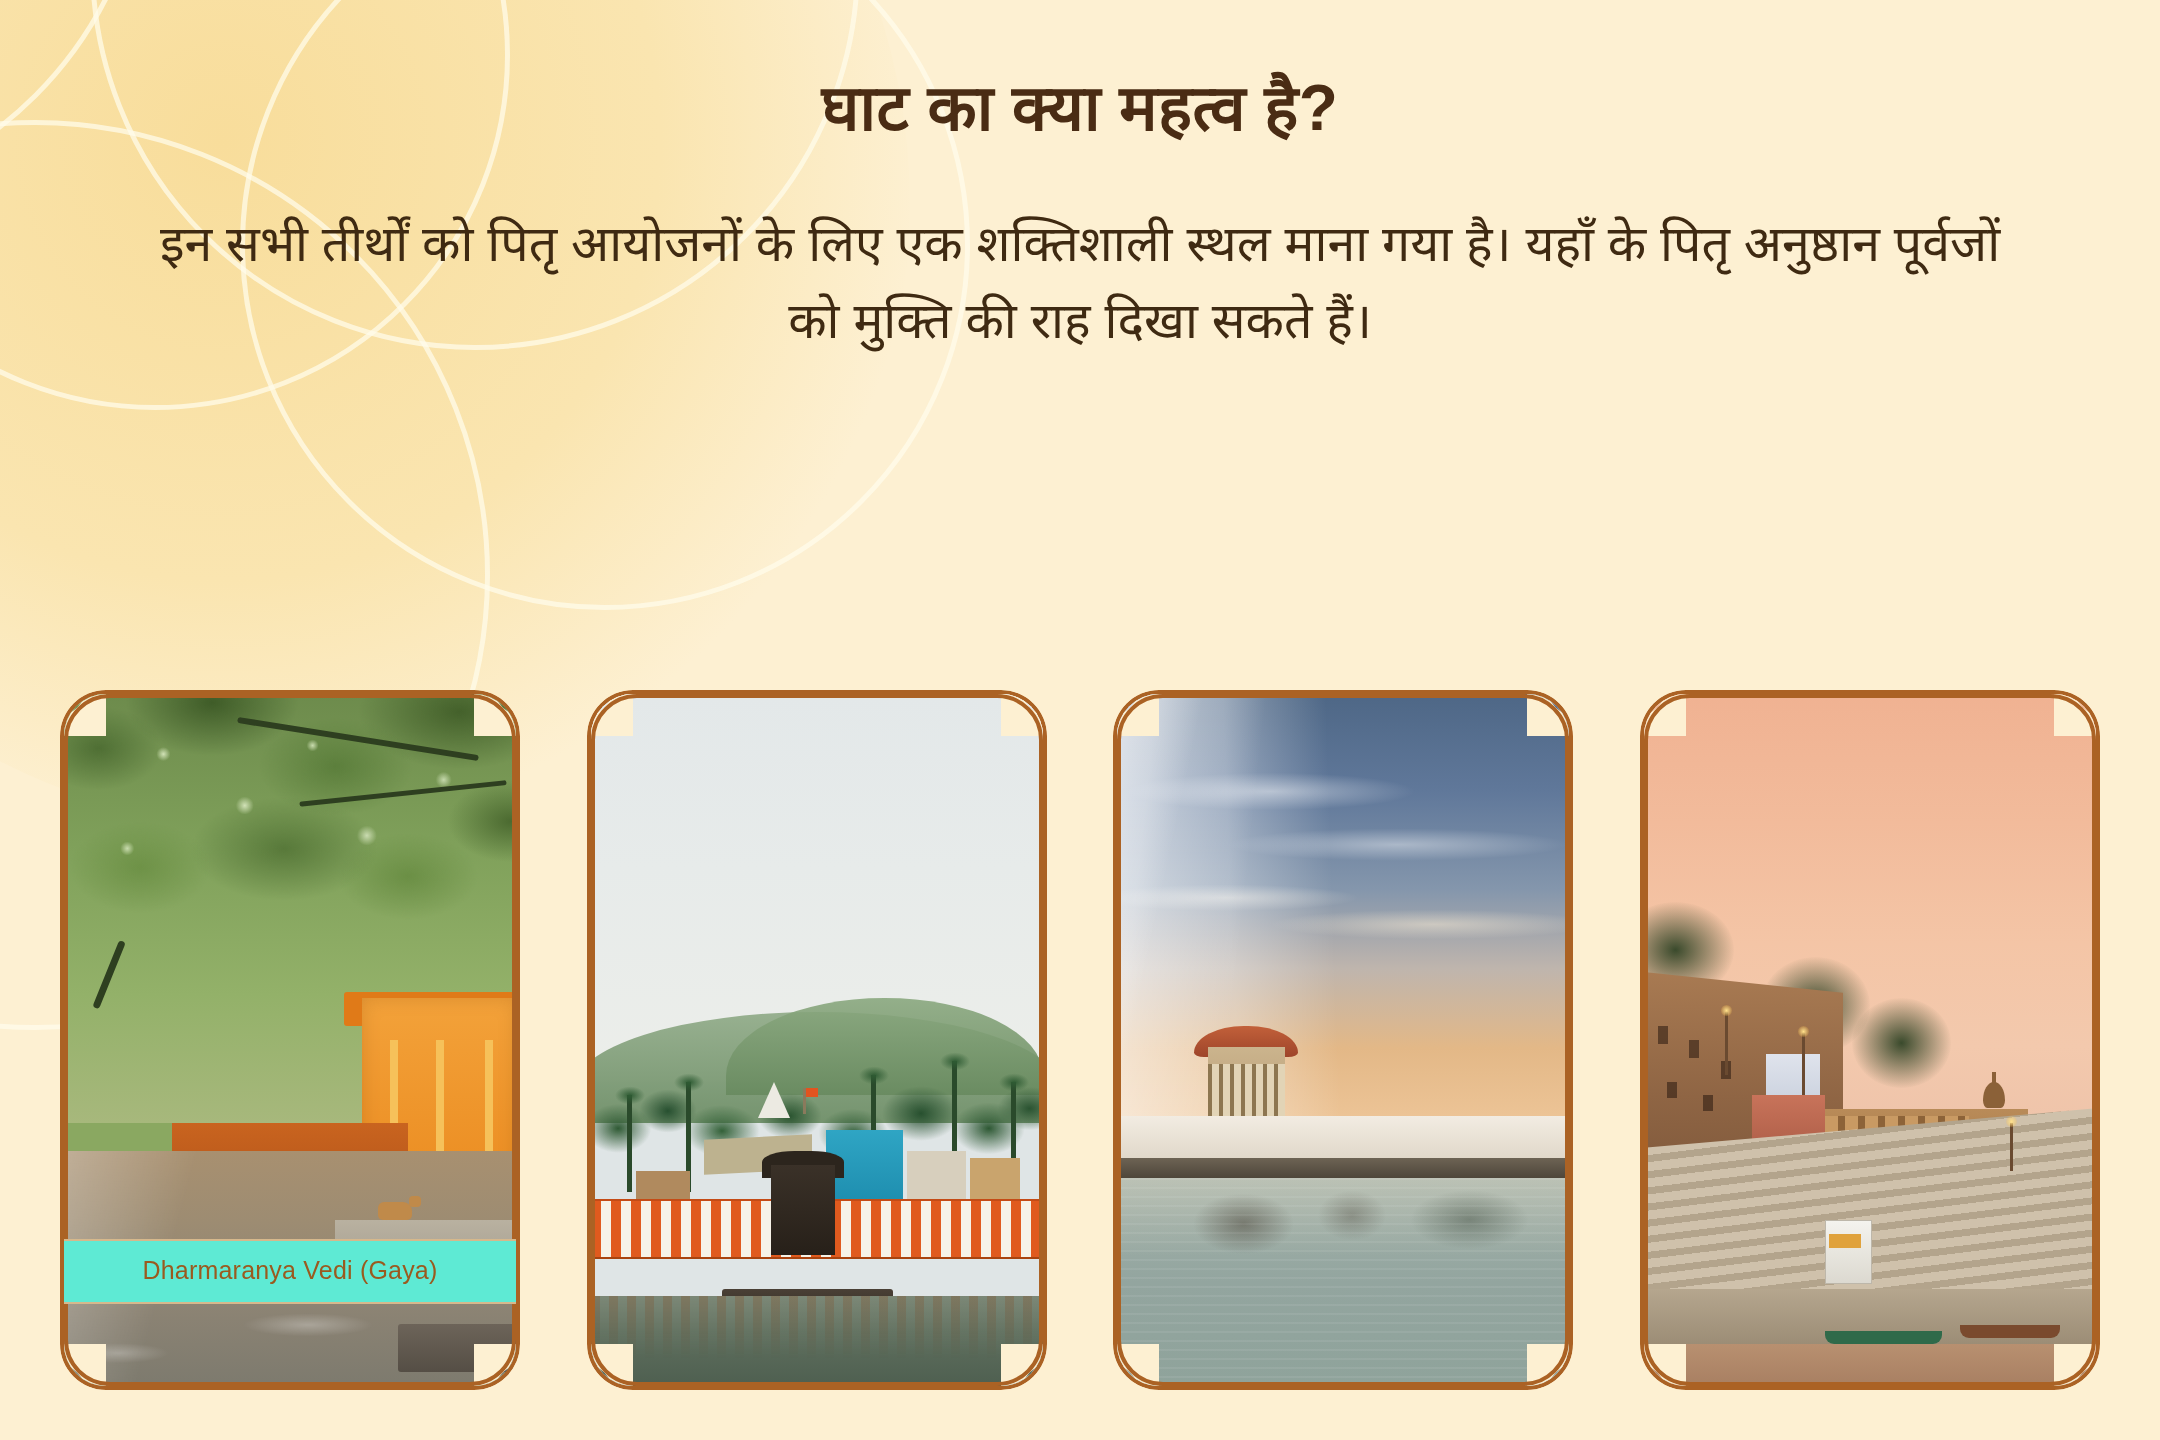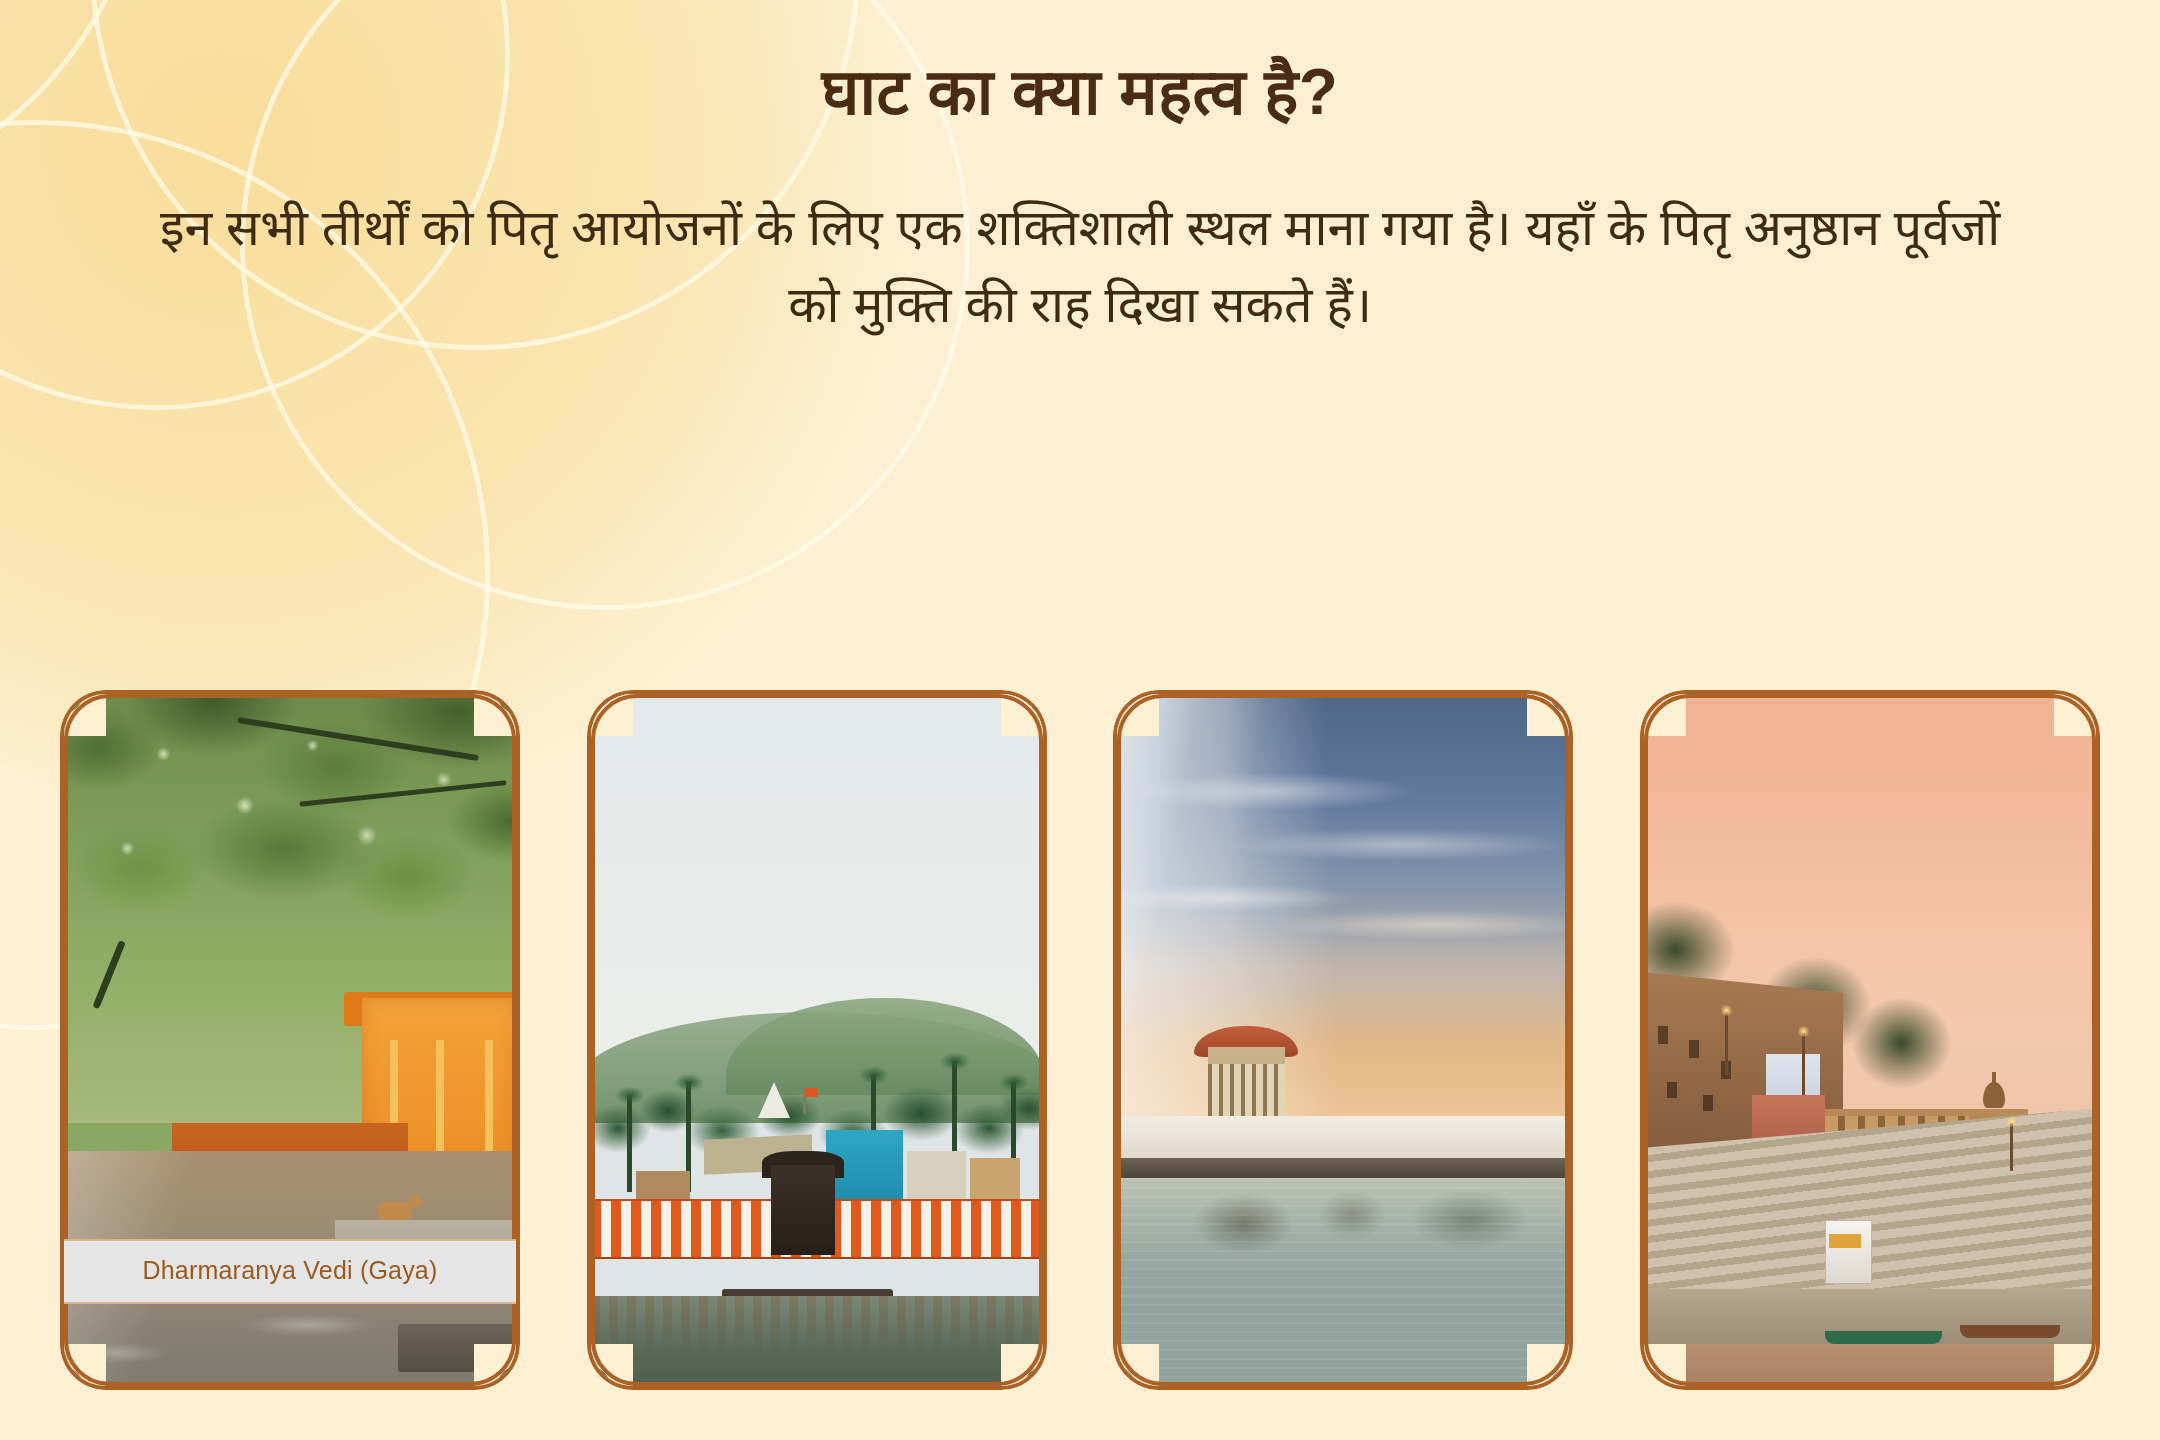--- a/index.html
+++ b/index.html
@@ -52,21 +52,21 @@
   
   #heading-block {
     position: absolute;
     left: 0;
     top: 0;
     width: 2160px;
     text-align: center;
   }
   #page-title {
     margin: 0;
-    padding-top: 56px;
+    padding-top: 72px;
     font-size: 64px;
     font-weight: bold;
     color: #4a2c14;
     letter-spacing: 0.5px;
     line-height: 1.15;
   }
   #subtitle {
     margin: 0 auto;
     padding-top: 60px;
     width: 1900px;
@@ -126,21 +126,21 @@
     inset: 0;
     z-index: 1;
     overflow: hidden;
   }
   .card-caption {
     position: absolute;
     left: 0;
     right: 0;
     bottom: 82px;
     z-index: 6;
-    background: #e5e5e5;
+    background: #5eead4;
     border-top: 2px solid #d6b88c;
     border-bottom: 2px solid #d6b88c;
     text-align: center;
     padding: 15px 8px 17px;
     font-size: 25px;
     color: #9a5a1f;
     letter-spacing: 0.2px;
     white-space: nowrap;
   }
 

